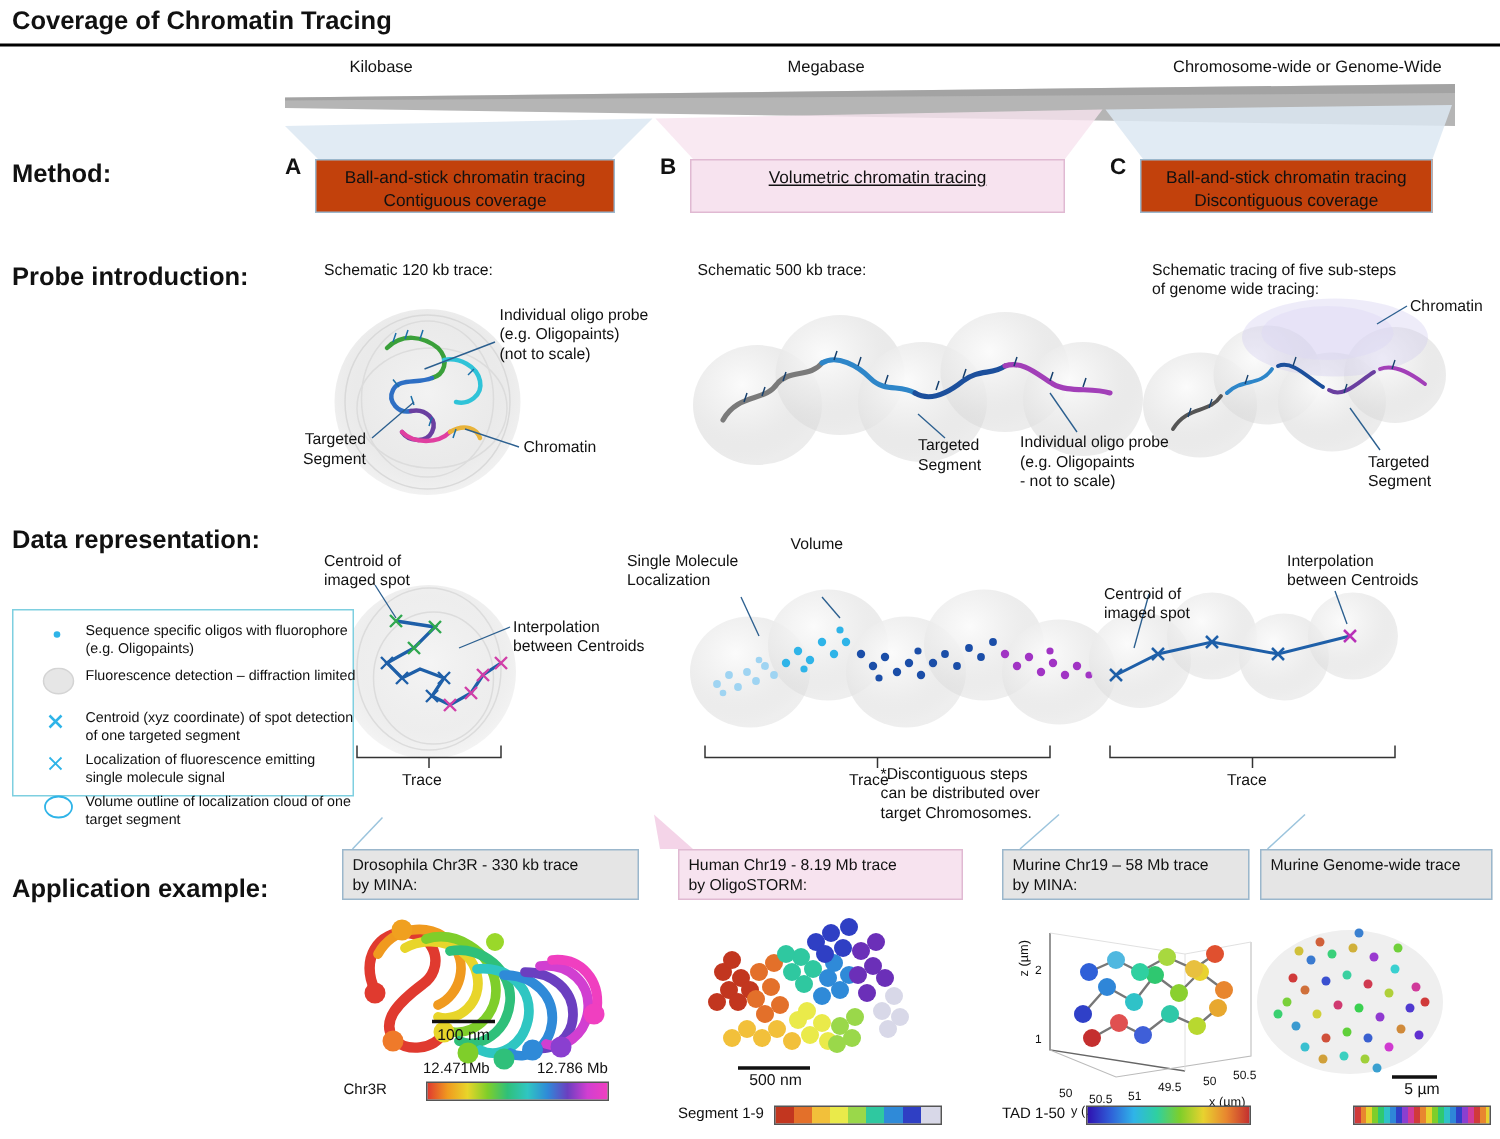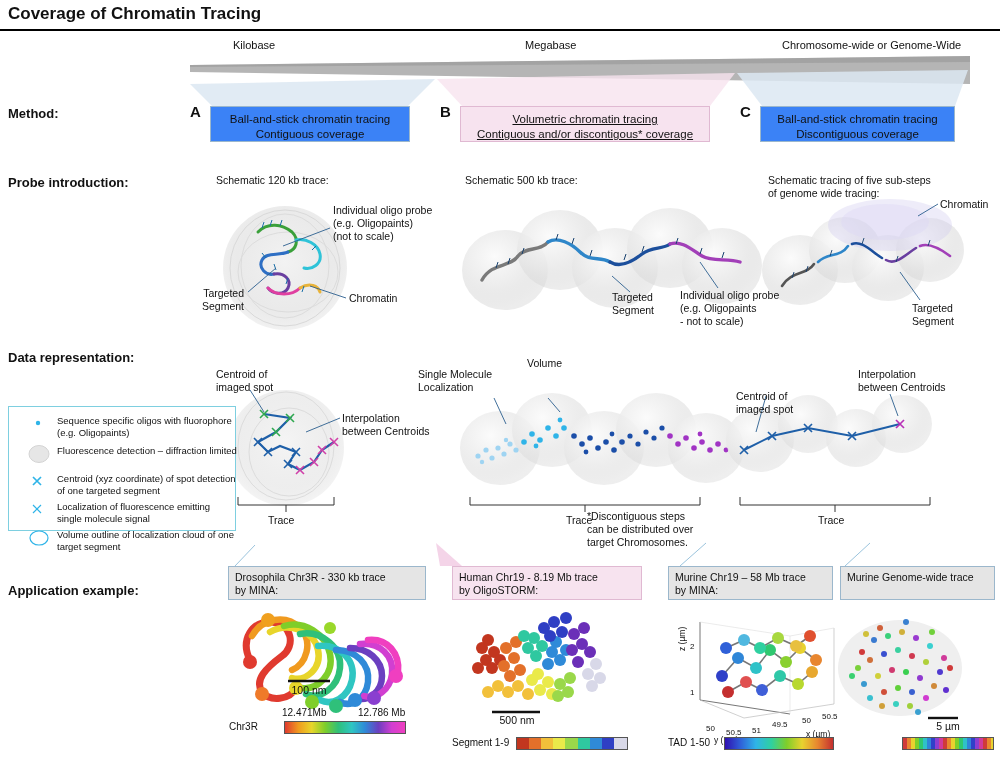--- a/index.html
+++ b/index.html
@@ -21,41 +21,41 @@
     font-size: 17px;
     font-weight: bold;
     color: #111;
   }
   .title-rule {
     left: 0px; top: 29px;
     width: 1000px; height: 2px;
     background: #000;
   }
   .rowlabel {
-    font-size: 13px;
+    font-size: 17px;
     font-weight: bold;
     color: #111;
   }
   
   .scale-wrap { left: 190px; top: 56px; width: 780px; height: 28px; }
   .scale-label {
     position: absolute;
     font-size: 11px;
     color: #111;
     white-space: nowrap;
   }
   
   .panel-letter {
     font-size: 15px;
     font-weight: bold;
   }
   .panel-box {
     box-sizing: border-box;
     border: 1px solid #9bb7cc;
-    background: #3b82f6;
+    background: #c2410c;
     text-align: center;
     font-size: 11.5px;
     line-height: 15px;
     padding-top: 5px;
     color: #111;
   }
   .panel-box.pink {
     border: 1px solid #e0b9d2;
     background: #f7e3ef;
   }
@@ -139,21 +139,20 @@
 
 <div class="abs panel-letter" style="left:190px; top:103px;">A</div>
 <div class="abs panel-box" style="left:210px; top:106px; width:200px; height:36px;">
   <div>Ball-and-stick chromatin tracing</div>
   <div>Contiguous coverage</div>
 </div>
 
 <div class="abs panel-letter" style="left:440px; top:103px;">B</div>
 <div class="abs panel-box pink" style="left:460px; top:106px; width:250px; height:36px;text-decoration:underline;">
   <div>Volumetric chromatin tracing</div>
-  <div>Contiguous and/or discontigous* coverage</div>
 </div>
 
 <div class="abs panel-letter" style="left:740px; top:103px;">C</div>
 <div class="abs panel-box" style="left:760px; top:106px; width:195px; height:36px;">
   <div>Ball-and-stick chromatin tracing</div>
   <div>Discontiguous coverage</div>
 </div>
 
 <div class="cap" style="left:216px; top:174px;">Schematic 120 kb trace:</div>
 <div class="cap" style="left:465px; top:174px;">Schematic 500 kb trace:</div>

